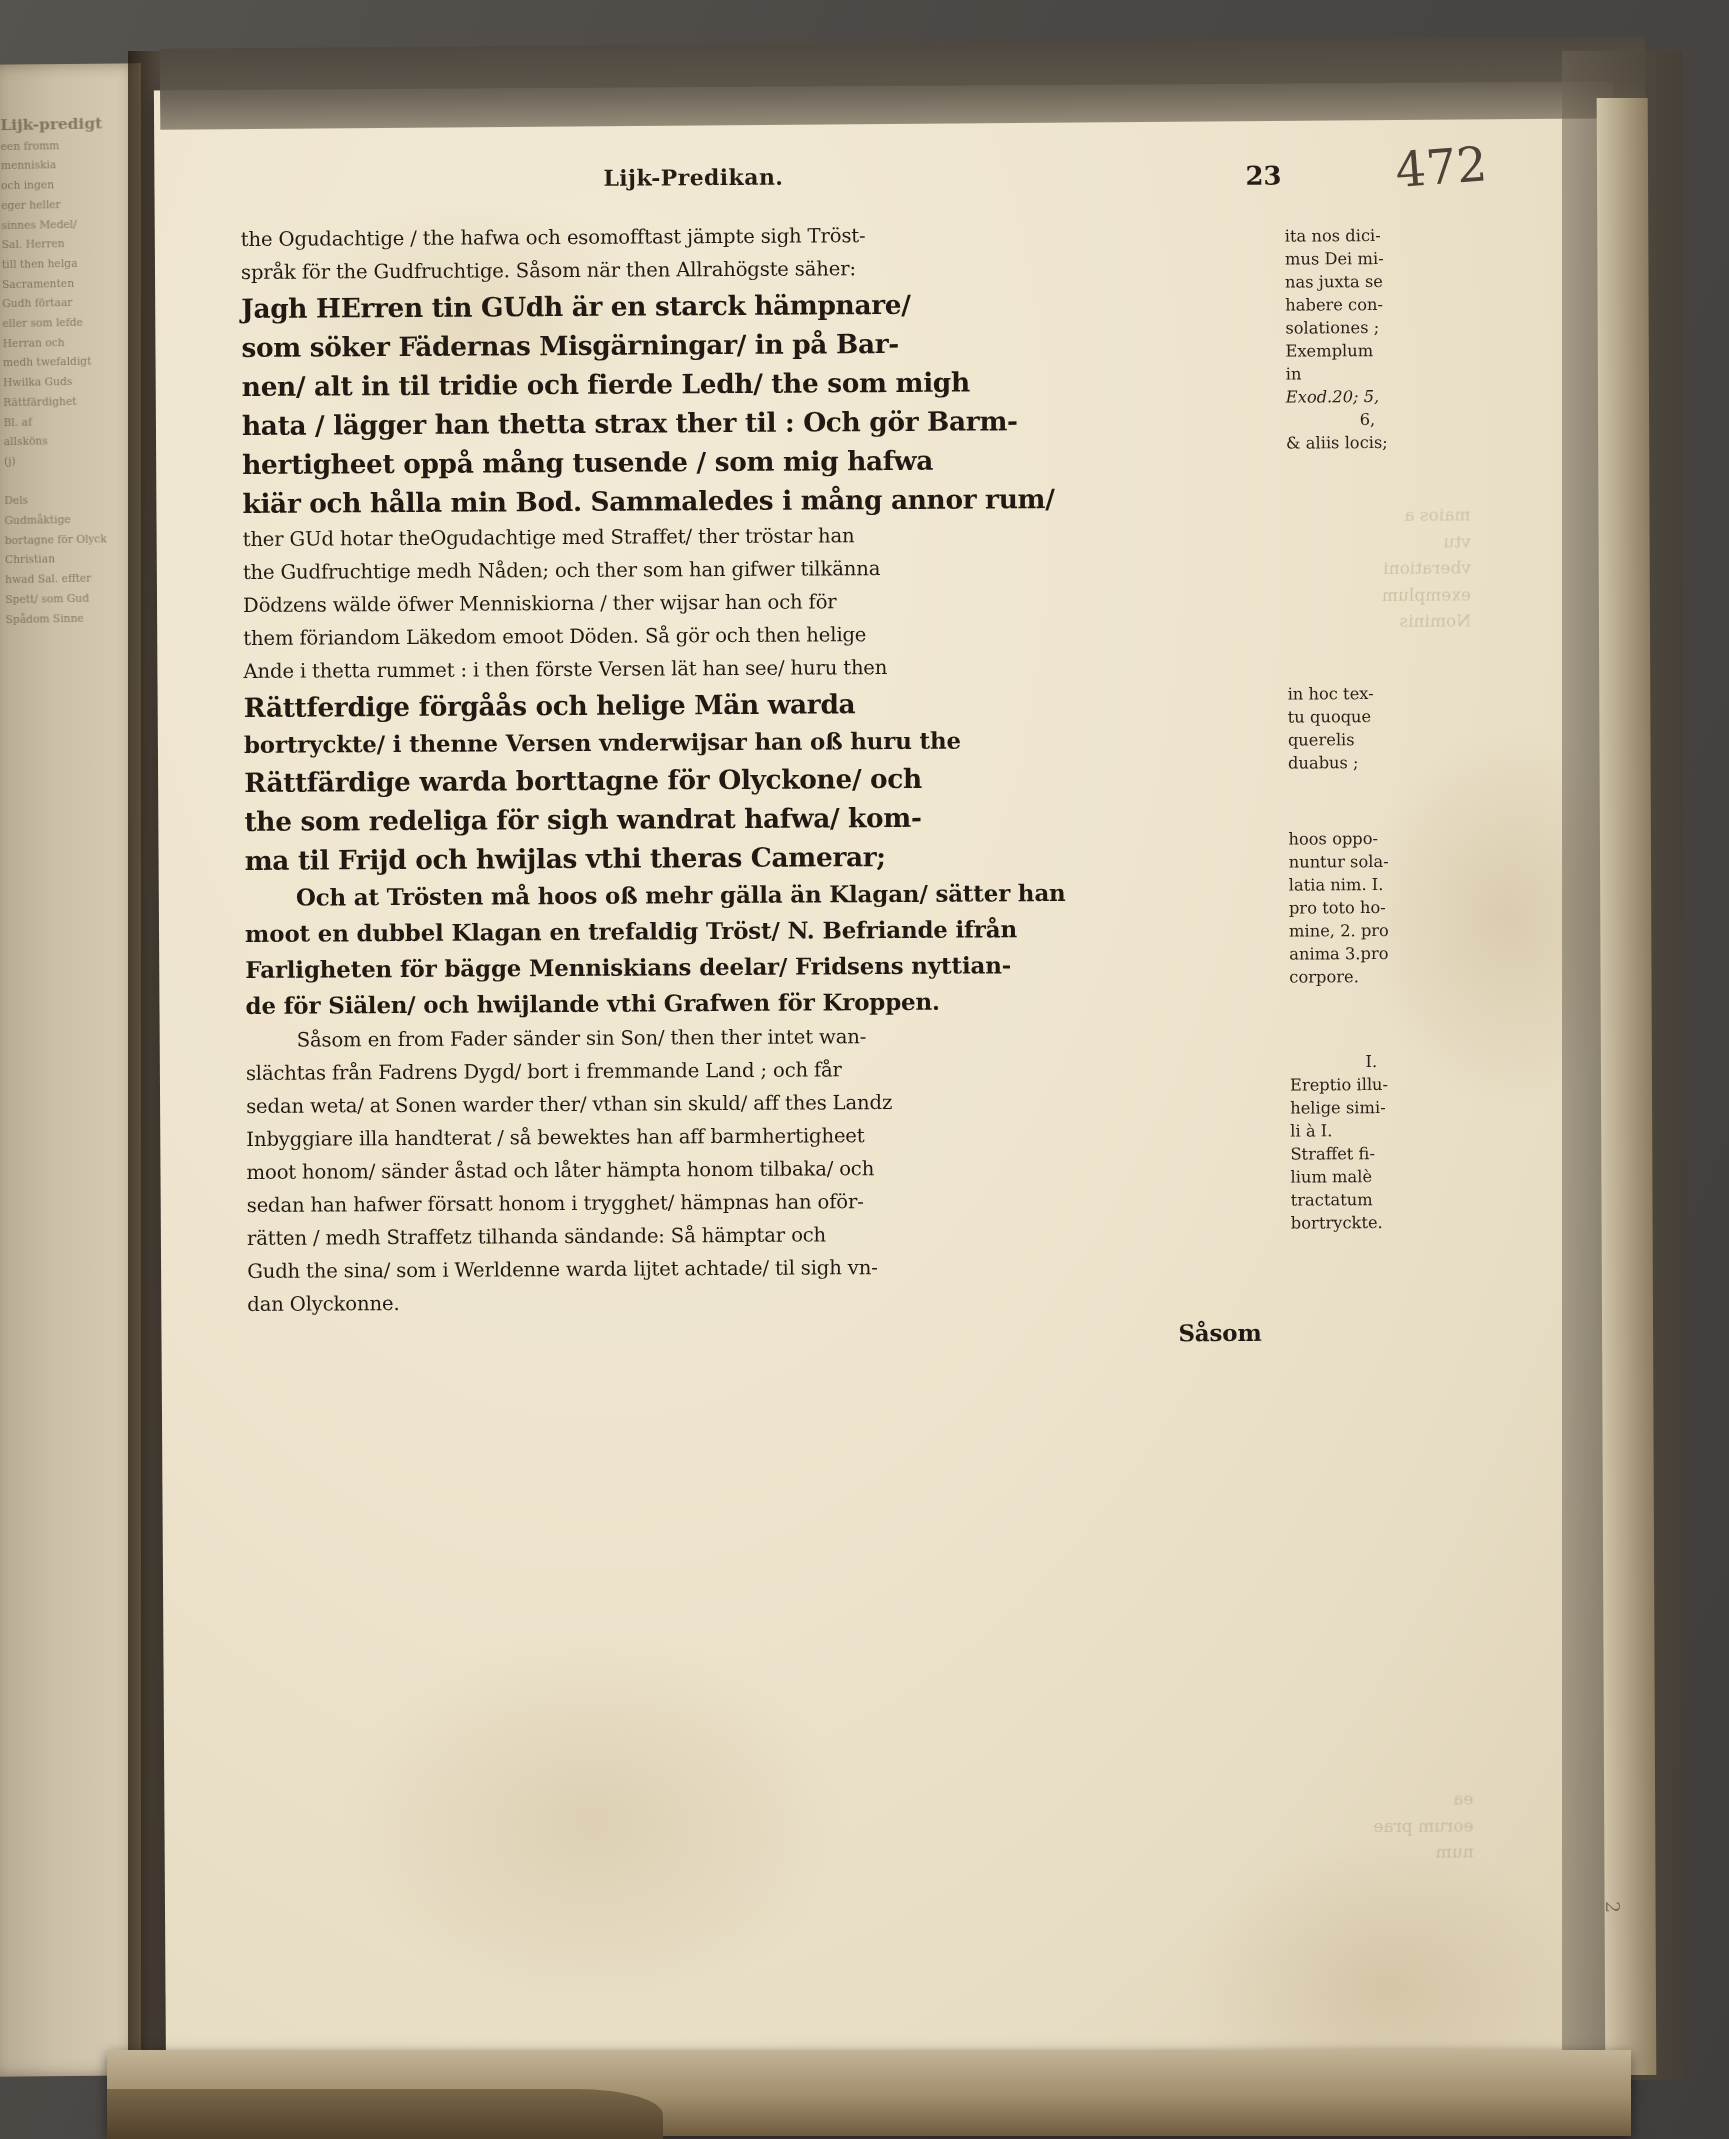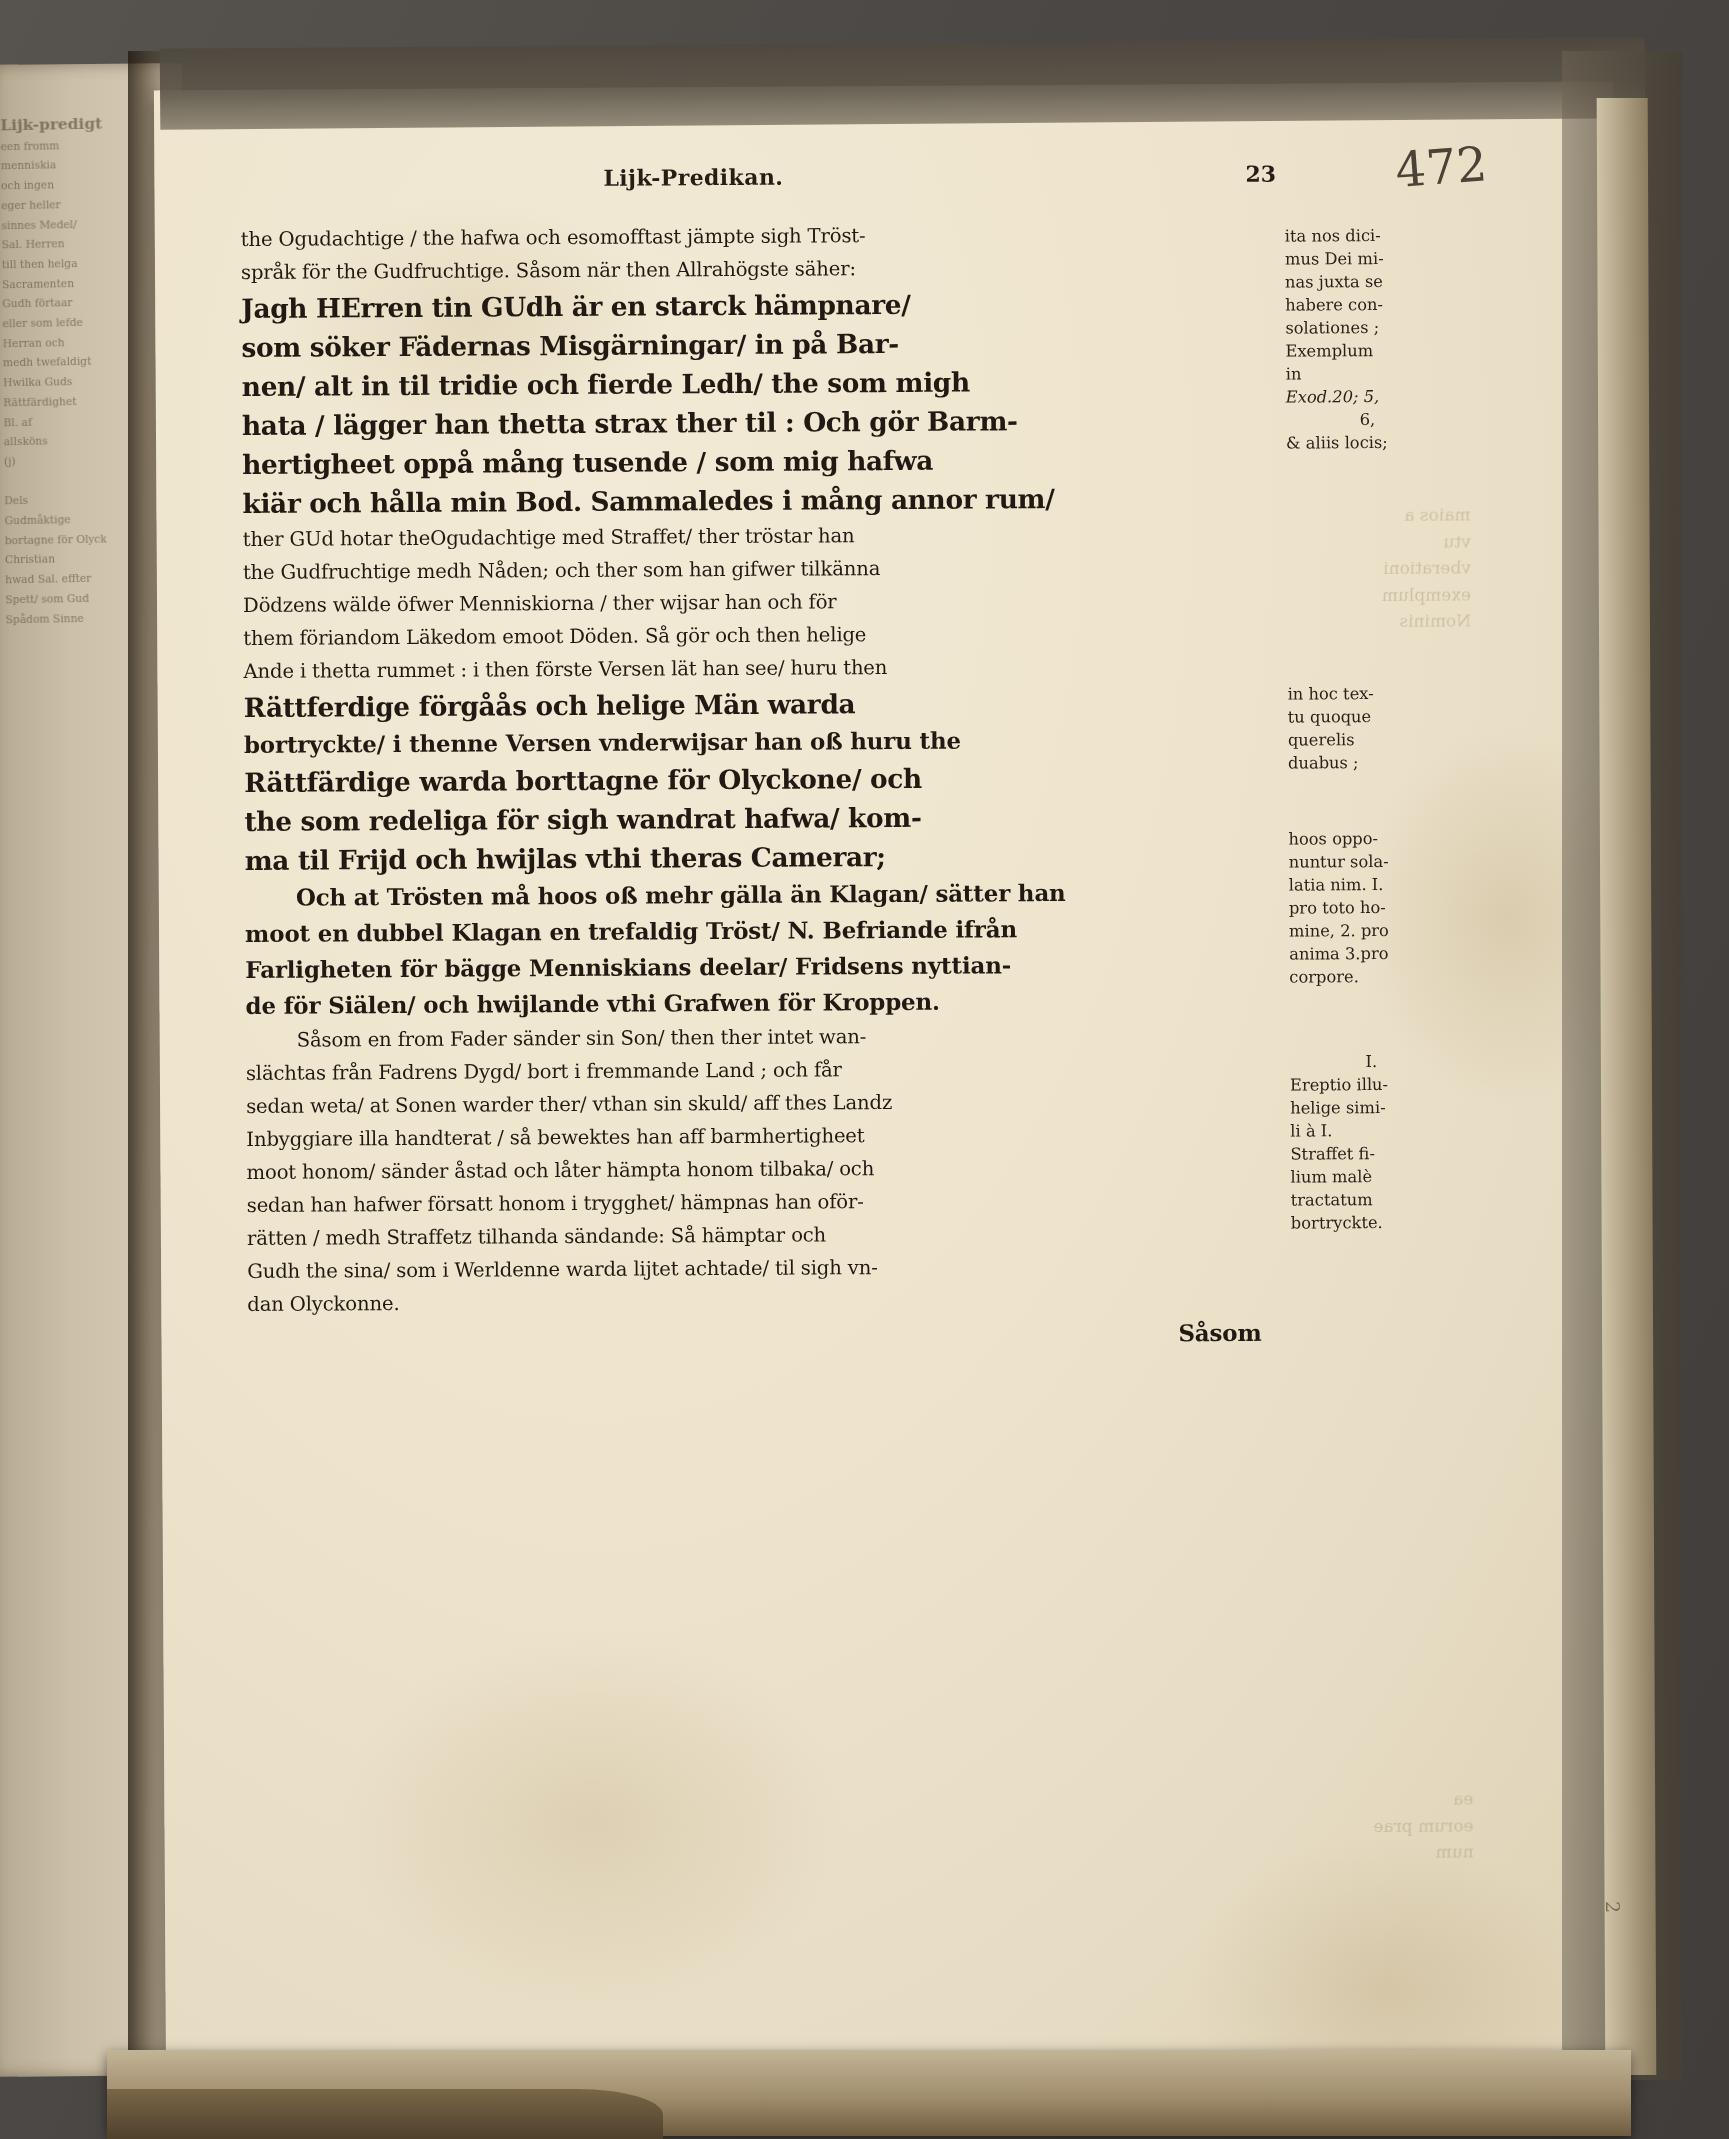--- a/index.html
+++ b/index.html
@@ -26,21 +26,20 @@
   
   .verso {
     position: absolute;
     left: 0px;
     top: 64px;
     width: 141px;
     height: 2012px;
     background: linear-gradient(90deg, #b8ab94 0%, #cdc0a8 40%, #d8ccb5 100%);
     box-shadow: inset -7.7px 0 14.6px rgba(60,45,25,0.45);
     transform: skewY(-0.4deg);
-    padding-left: 41px;
   }
   .verso-text {
     position: absolute;
     left: 3.4px;
     top: 51px;
     width: 128px;
     color: #5a4a33;
     opacity: 0.62;
     font-size: 10.7px;
     line-height: 19.7px;
@@ -166,21 +165,21 @@
     font-weight: bold;
     font-size: 22px;
     letter-spacing: 0.4px;
     color: #251e15;
   }
   .header .folio {
     position: absolute;
     left: 1091px;
     font-family: "DejaVu Serif", serif;
     font-weight: bold;
-    font-size: 22px;
+    font-size: 26px;
     color: #251e15;
   }
   .pen-folio {
     position: absolute;
     left: 1241px;
     top: 56px;
     font-family: "DejaVu Serif", serif;
     font-size: 48px;
     color: #3b3328;
     transform: rotate(-4deg);

